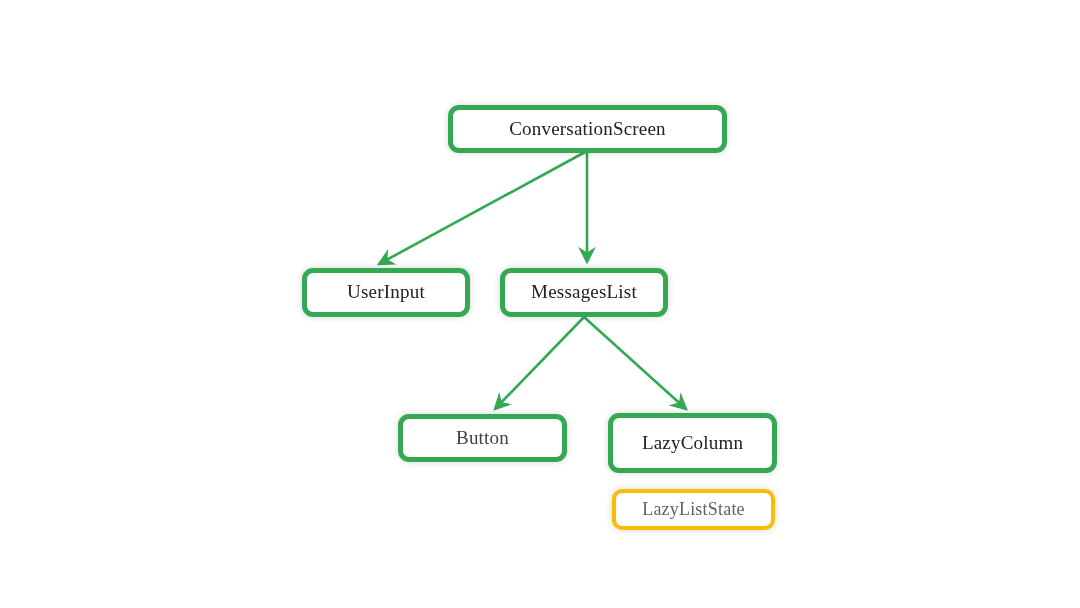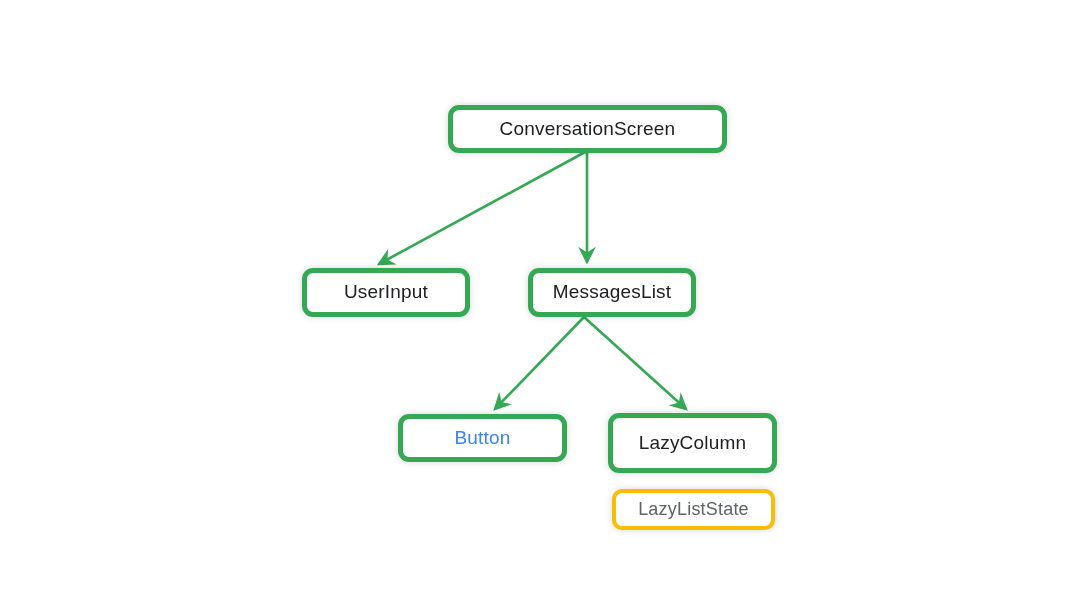--- a/index.html
+++ b/index.html
@@ -32,34 +32,35 @@
     display: flex;
     align-items: center;
     justify-content: center;
     font-size: 19px;
     letter-spacing: 0.2px;
     color: #202124;
     box-shadow: 0 0 7px rgba(0,0,0,0.16);
   }
   .node-conversation-screen { left: 448px; top: 105px; width: 279px; height: 48px; }
   .node-user-input          { left: 302px; top: 268px; width: 168px; height: 49px; }
-  .node-messages-list       { left: 528px; top: 268px; width: 168px; height: 49px; }
+  .node-messages-list       { left: 500px; top: 268px; width: 168px; height: 49px; }
   .node-button              { left: 398px; top: 414px; width: 169px; height: 48px; }
   .node-lazy-column         { left: 608px; top: 413px; width: 169px; height: 60px; }
   .node-lazy-list-state {
     left: 612px; top: 462px; width: 163px; height: 41px;
     border-width: 4px;
     border-radius: 10px;
     font-size: 18px;
     margin-top: 27px;
   }
   .node-label {
     white-space: nowrap;
     line-height: 1;
     padding-bottom: 2px;
+    font-family: Liberation Serif, serif;
   }
 </style>
 </head>
 <body>
 
 <div class="canvas">
 
   <svg class="edges-layer" width="1080" height="608" viewBox="0 0 1080 608">
     <defs>
       <marker id="arrowhead" viewBox="0 0 10 10" refX="8.6" refY="5" markerWidth="6.8" markerHeight="6.8" orient="auto-start-reverse">
@@ -77,21 +78,21 @@
   </div>
 
   <div class="node node-user-input" style="border-color: rgb(52, 168, 83); color: rgb(32, 33, 36);">
     <span class="node-label">UserInput</span>
   </div>
 
   <div class="node node-messages-list" style="border-color: rgb(52, 168, 83); color: rgb(32, 33, 36);">
     <span class="node-label">MessagesList</span>
   </div>
 
-  <div class="node node-button" style="border-color: rgb(52, 168, 83); color: #3b82f6;">
+  <div class="node node-button" style="border-color: rgb(52, 168, 83); color: #404040;">
     <span class="node-label">Button</span>
   </div>
 
   <div class="node node-lazy-column" style="border-color: rgb(52, 168, 83); color: rgb(32, 33, 36);">
     <span class="node-label">LazyColumn</span>
   </div>
 
   <div class="node node-lazy-list-state" style="border-color: rgb(251, 188, 4); color: rgb(95, 99, 104);">
     <span class="node-label">LazyListState</span>
   </div>

